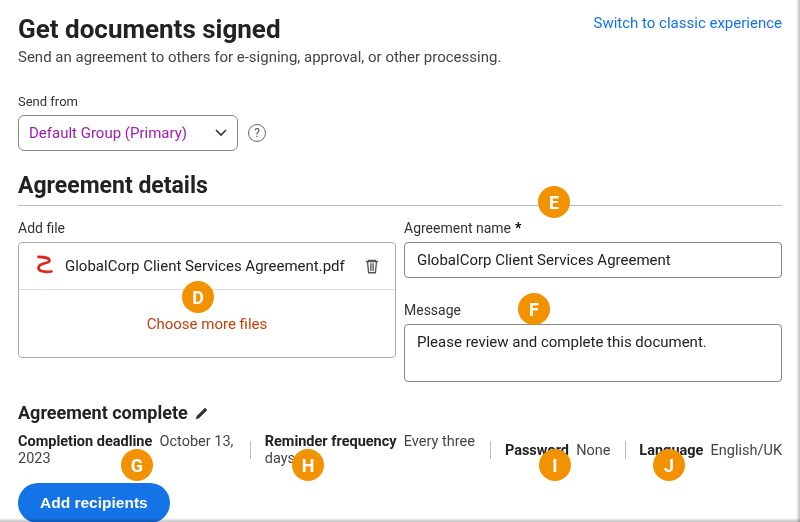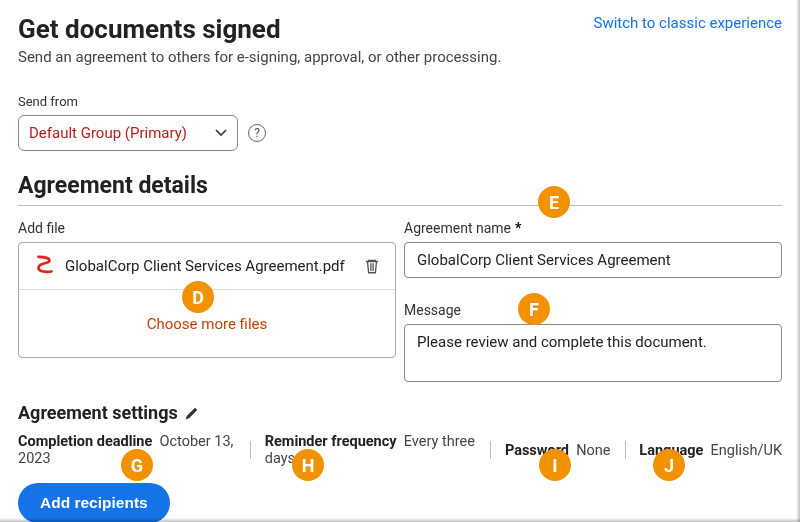--- a/index.html
+++ b/index.html
@@ -4,21 +4,21 @@
 <style>
   * { box-sizing: border-box; margin: 0; padding: 0; }
   body { font-family: -apple-system, BlinkMacSystemFont, "Segoe UI", Roboto, Arial, sans-serif; background: #fff; width: 800px; height: 522px; overflow: hidden; position: relative; }
   .page { padding: 14px 18px 18px 18px; }
   .topbar { display:flex; justify-content:space-between; align-items:flex-start; }
   .title { font-size: 26px; font-weight: 700; color:#222; }
   .switch-link { color:#1473e6; font-size:15px; cursor:pointer; }
   .subtitle { color:#444; font-size:15px; margin-top:4px; }
   .label-small { color:#333; font-size:13px; margin-top:28px; }
   .sendfrom-row { display:flex; align-items:center; gap:10px; margin-top:6px; }
-  .dropdown { border:1px solid #888; border-radius:6px; height:36px; display:flex; align-items:center; padding:0 10px; font-size:15px; color:#b91c1c; gap:28px; cursor:pointer; }
+  .dropdown { border:1px solid #888; border-radius:6px; height:36px; display:flex; align-items:center; padding:0 10px; font-size:15px; color:#a21caf; gap:28px; cursor:pointer; }
   .chev { width:12px; }
   .help-icon { width:18px; height:18px; border:1px solid #666; border-radius:50%; display:flex; align-items:center; justify-content:center; font-size:12px; color:#555; cursor:pointer; }
   .section-h { font-size:23px; font-weight:700; color:#222; margin-top:21px; }
   .rule { border:0; border-top:1px solid #bbb; margin-top:6px; }
   .grid { display:flex; gap:8px; margin-top:14px; }
   .col { flex:1; }
   .field-label { font-size:14px; color:#333; margin-bottom:6px; display:flex; align-items:center; gap:4px; }
   .req { color:#000; font-weight:700; }
   .filebox { border:1px solid #aaa; border-radius:4px; height:116px; display:flex; flex-direction:column; }
   .file-row { display:flex; align-items:center; padding:12px 14px; border-bottom:1px solid #ddd; }
@@ -90,21 +90,21 @@
           <span class="req">*</span>
       </div>
       <input class="text-input" value="GlobalCorp Client Services Agreement" style="">
       <div style="height:24px"></div>
       <div class="field-label">Message</div>
       <textarea class="msg-area" style="">Please review and complete this document.</textarea>
     </div>
   </div>
 
   <div class="settings-h">
-    <span>Agreement settings</span>
+    <span>Agreement complete</span>
     <svg class="pencil-icon" viewBox="0 0 16 16">
         <path d="M2 14 L3 11 L11 3 L13 5 L5 13 Z M10 4 L12 6" fill="#333" stroke="#333" stroke-width="0.5"></path>
       </svg>
   </div>
 
   <div class="settings-row">
     <span><span class="setting-label">Completion deadline</span>&nbsp;&nbsp;<span class="setting-value">October 13, 2023</span></span>
     <span class="vbar"></span>
     <span><span class="setting-label">Reminder frequency</span>&nbsp;&nbsp;<span class="setting-value">Every three days</span></span>
     <span class="vbar"></span>

